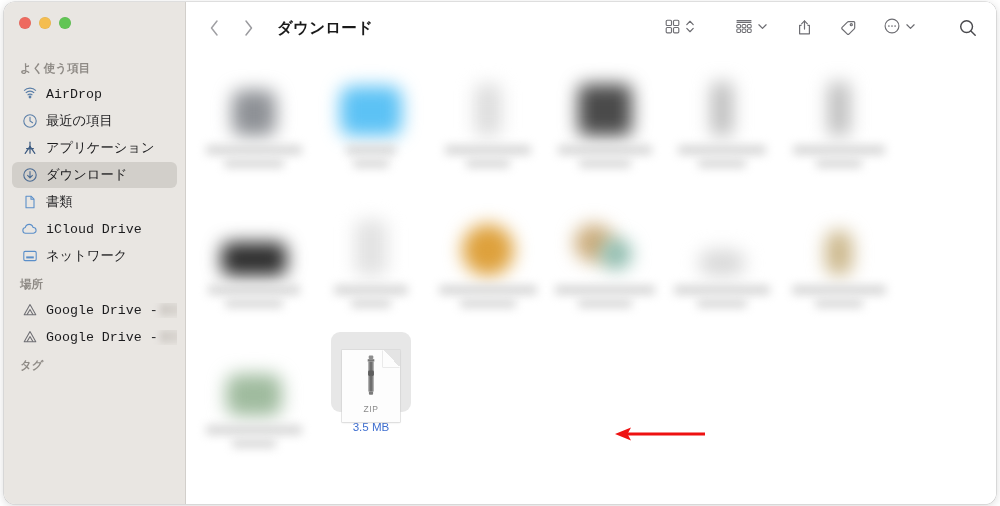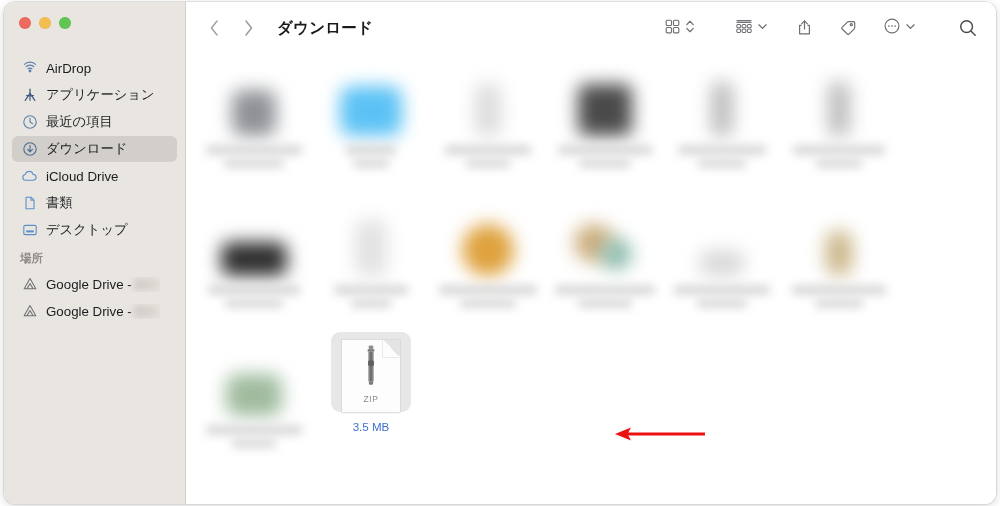--- a/index.html
+++ b/index.html
@@ -61,21 +61,21 @@
     margin: 1px 8px;
     padding: 0 0 0 9px;
     border-radius: 6px;
     gap: 8px;
     color: #1c1c1e;
     font-size: 13.3px;
   }
   .sb-item.selected { background: #d2cfca; }
   .sb-icon { width: 17px; height: 17px; flex: 0 0 17px; display:flex; align-items:center; justify-content:center; }
   .sb-icon svg { display:block; }
-  .sb-label { white-space: nowrap; overflow: hidden; }
+  .sb-label { white-space: nowrap; overflow: hidden; font-family: Liberation Mono, monospace; }
   .blur-chip {
     display:inline-block;
     width: 26px; height: 13px;
     vertical-align: -2px;
     margin-left: 2px;
     background: linear-gradient(90deg,#cfcbc6,#dedad5);
     filter: blur(3px);
     border-radius: 2px;
   }
 
@@ -217,86 +217,87 @@
 
     <div class="sidebar">
       <div class="traffic">
         <div class="light red"></div>
         <div class="light yellow"></div>
         <div class="light green"></div>
       </div>
 
       <div class="sb-scroll">
 
+        <div class="sb-group-title">よく使う項目</div>
         <div class="sb-item">
           <span class="sb-icon">
             <svg width="16" height="16" viewBox="0 0 16 16" fill="none" stroke="#5b7fa8" stroke-width="1.1">
               <path d="M8 12.4a1.4 1.4 0 100-2.8 1.4 1.4 0 000 2.8z" fill="#5b7fa8" stroke="none"></path>
               <path d="M5.6 9.2a3.2 3.2 0 014.8 0"></path>
               <path d="M3.8 6.9a5.8 5.8 0 018.4 0"></path>
               <path d="M2.1 4.6a8.2 8.2 0 0111.8 0"></path>
             </svg>
           </span>
           <span class="sb-label">AirDrop</span>
         </div>
         <div class="sb-item">
           <span class="sb-icon">
+            <svg width="16" height="16" viewBox="0 0 16 16" fill="none" stroke="#5b7fa8" stroke-width="1.1">
+              <circle cx="8" cy="8" r="6.2"></circle>
+                <path d="M8 4.4V8l2.6 1.7" stroke-linecap="round"></path>
+            </svg>
+          </span>
+          <span class="sb-label">最近の項目</span>
+        </div>
+        <div class="sb-item">
+          <span class="sb-icon">
             <svg width="16" height="16" viewBox="0 0 16 16" fill="none" stroke="#3c5a80" stroke-width="1.2" stroke-linecap="round">
               <path d="M8 2.2v11"></path>
                 <path d="M8 6.4L3.2 13.4"></path>
                 <path d="M8 6.4l4.8 7"></path>
                 <path d="M4.6 8.6h6.8"></path>
             </svg>
           </span>
           <span class="sb-label">アプリケーション</span>
         </div>
-        <div class="sb-item">
-          <span class="sb-icon">
-            <svg width="16" height="16" viewBox="0 0 16 16" fill="none" stroke="#5b7fa8" stroke-width="1.1">
-              <circle cx="8" cy="8" r="6.2"></circle>
-                <path d="M8 4.4V8l2.6 1.7" stroke-linecap="round"></path>
-            </svg>
-          </span>
-          <span class="sb-label">最近の項目</span>
-        </div>
         <div class="sb-item selected">
           <span class="sb-icon">
             <svg width="16" height="16" viewBox="0 0 16 16" fill="none" stroke="#4a6b93" stroke-width="1.1">
               <circle cx="8" cy="8" r="6.2"></circle>
               <path d="M8 4.6v6.1M5.6 8.4L8 10.8l2.4-2.4" stroke-linecap="round" stroke-linejoin="round"></path>
             </svg>
           </span>
           <span class="sb-label">ダウンロード</span>
         </div>
 
         <div class="sb-item">
           <span class="sb-icon">
-            <svg width="17" height="17" viewBox="0 0 17 17" fill="none" stroke="#5b8fc9" stroke-width="1.1" stroke-linejoin="round">
-              <path d="M4.6 12.2a2.9 2.9 0 01-.25-5.77A3.9 3.9 0 0112 6.5a2.85 2.85 0 01.4 5.7z"></path>
-            </svg>
-          </span>
-          <span class="sb-label">iCloud Drive</span>
-        </div>
-        <div class="sb-item">
-          <span class="sb-icon">
             <svg width="16" height="16" viewBox="0 0 16 16" fill="none" stroke="#5b8fc9" stroke-width="1.1" stroke-linejoin="round">
               <path d="M4 2.2h5l3 3v8.6H4z"></path>
                 <path d="M9 2.2v3h3"></path>
             </svg>
           </span>
           <span class="sb-label">書類</span>
         </div>
         <div class="sb-item">
           <span class="sb-icon">
+            <svg width="17" height="17" viewBox="0 0 17 17" fill="none" stroke="#5b8fc9" stroke-width="1.1" stroke-linejoin="round">
+              <path d="M4.6 12.2a2.9 2.9 0 01-.25-5.77A3.9 3.9 0 0112 6.5a2.85 2.85 0 01.4 5.7z"></path>
+            </svg>
+          </span>
+          <span class="sb-label">iCloud Drive</span>
+        </div>
+        <div class="sb-item">
+          <span class="sb-icon">
             <svg width="16" height="16" viewBox="0 0 16 16" fill="none" stroke="#5b8fc9" stroke-width="1.1">
               <rect x="1.8" y="3.4" width="12.4" height="9.2" rx="1.3"></rect>
               <rect x="4.2" y="8.4" width="7.6" height="2" fill="#5b8fc9" stroke="none"></rect>
             </svg>
           </span>
-          <span class="sb-label">デスクトップ</span>
+          <span class="sb-label">ネットワーク</span>
         </div>
 
         <div class="sb-group-title">場所</div>
         <div class="sb-item">
           <span class="sb-icon">
             <svg width="16" height="16" viewBox="0 0 16 16" fill="none" stroke="#6e6e73" stroke-width="1.05" stroke-linejoin="round">
               <path d="M8 2.6l5.8 10.2H2.2z"></path>
                 <path d="M8 7.5l-3 5.3"></path>
                 <path d="M8 7.5l3 5.3"></path>
             </svg>
@@ -307,20 +308,21 @@
           <span class="sb-icon">
             <svg width="16" height="16" viewBox="0 0 16 16" fill="none" stroke="#6e6e73" stroke-width="1.05" stroke-linejoin="round">
               <path d="M8 2.6l5.8 10.2H2.2z"></path>
                 <path d="M8 7.5l-3 5.3"></path>
                 <path d="M8 7.5l3 5.3"></path>
             </svg>
           </span>
           <span class="sb-label"><span>Google Drive -</span><span class="blur-chip"></span></span>
         </div>
 
+        <div class="sb-group-title">タグ</div>
       </div>
     </div>
 
     <div class="main">
 
       <div class="toolbar">
         <div class="nav-btns">
           <span class="tb-btn">
             <svg width="13" height="20" viewBox="0 0 13 20" fill="none" stroke="#a0a0a4" stroke-width="1.5" stroke-linecap="round" stroke-linejoin="round">
                 <path d="M9 3L3.5 10 9 17"></path>
@@ -517,21 +519,21 @@
           <div class="thumb">
               <div class="blob" style="width:56px;height:42px;border-radius:12px;background:#9fbb9e;"></div>
             </div>
           <div class="name-blur" style="width:96px;margin-left:8px;"></div>
           <div class="name-blur l2" style="width:44px;margin-left:34px;"></div>
         </div>
 
         <div class="cell" style="left:129px; top:278px;">
           <div style="position:relative;height:84px;">
             <div class="zip-sel-bg"></div>
-            <div style="position:relative;padding-top:8px;">
+            <div style="position:relative;padding-top:18px;">
               <div class="zip-doc">
                 <div class="zip-fold"></div>
                 <svg class="zipper" viewBox="0 0 11 45">
                   <rect x="3.2" y="0.5" width="4.6" height="3.6" rx="1" fill="#8d8d8d"></rect>
                   <rect x="2.2" y="4.2" width="6.6" height="2.4" fill="#767676"></rect>
                   <rect x="3.6" y="6.6" width="3.8" height="30" fill="#6f6f6f"></rect>
                   <rect x="2.6" y="6.6" width="1.1" height="30" fill="#a9a9a9"></rect>
                   <rect x="7.3" y="6.6" width="1.1" height="30" fill="#a9a9a9"></rect>
                   <rect x="2.6" y="15.5" width="5.8" height="5.4" rx="1.4" fill="#5e5e5e"></rect>
                   <rect x="4.4" y="20.6" width="2.2" height="4.4" rx="1" fill="#6d6d6d"></rect>

